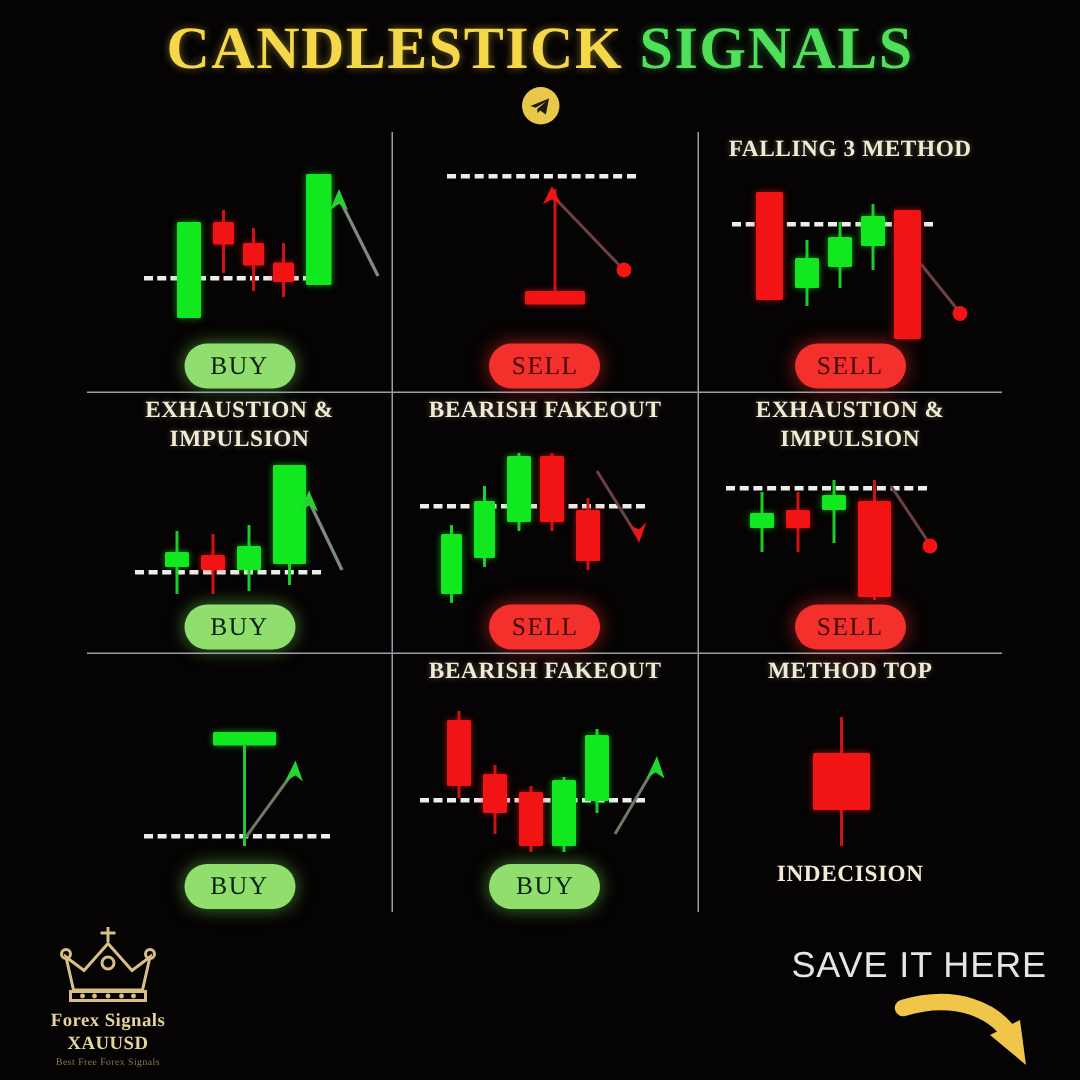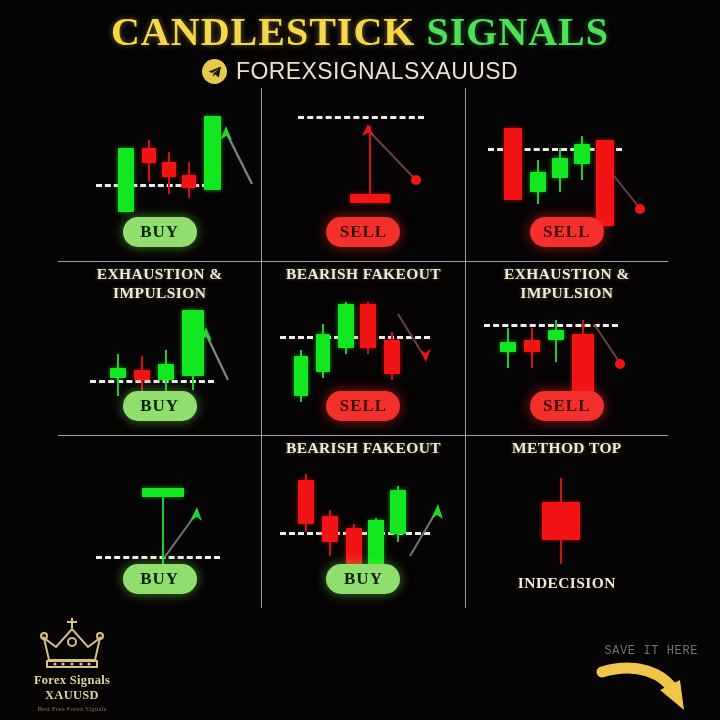--- a/index.html
+++ b/index.html
@@ -26,64 +26,63 @@
         display:grid;grid-template-columns:1fr 1fr 1fr;grid-template-rows:1fr 1fr 1fr;}
   .cell{position:relative;box-sizing:border-box;}
   .cell.bl{border-left:1px solid #97a0a8;}
   .cell.bt{border-top:1px solid #97a0a8;}
 
   .cap{position:absolute;top:2px;left:0;width:100%;text-align:center;
        color:#f2ead2;font-size:15.5px;font-weight:bold;letter-spacing:.4px;
        line-height:19px;text-shadow:0 0 4px rgba(242,234,210,.35);}
 
   .plot{position:absolute;left:0;top:22px;width:100%;height:122px;}
-  .badge{position:absolute;bottom:14px;left:50%;transform:translateX(-50%);
+  .badge{position:absolute;bottom:2px;left:50%;transform:translateX(-50%);
          width:74px;height:30px;border-radius:15px;display:flex;
          align-items:center;justify-content:center;font-size:17px;
-         font-weight:bold;letter-spacing:1px;}
+         font-weight:normal;letter-spacing:1px;}
   .badge.buy{background:#90df6e;color:#08210a;box-shadow:0 0 12px rgba(120,220,90,.55);}
   .badge.sell{background:#f4302c;color:#3d0707;box-shadow:0 0 13px rgba(244,48,44,.6);}
   .note{position:absolute;bottom:16px;left:50%;transform:translateX(-50%);
         color:#f2ead2;font-size:15.5px;font-weight:bold;letter-spacing:.4px;}
 
   
   .cd{position:absolute;}
   .wick{position:absolute;width:2px;left:50%;margin-left:-1px;}
   .body{position:absolute;left:0;width:100%;border-radius:1px;}
   .g .wick{background:#19cf27;} .g .body{background:#11e81f;box-shadow:0 0 5px rgba(17,232,31,.6);}
   .r .wick{background:#cf1212;} .r .body{background:#f21414;box-shadow:0 0 5px rgba(242,20,20,.6);}
   .dash{position:absolute;height:0;border-top:3px dashed #ffffff;opacity:.93;}
 
   
   .logo{position:absolute;left:8px;bottom:8px;width:128px;text-align:center;}
   .crown{display:block;margin:0 auto;}
   .logo-name{color:#e4d49a;font-size:12.5px;font-weight:bold;letter-spacing:.3px;margin-top:1px;}
   .logo-sub{color:#8d7c50;font-size:6.5px;letter-spacing:.3px;margin-top:2px;}
 
-  .save{position:absolute;right:22px;bottom:62px;color:#737373;
-        font-size:12px;letter-spacing:.6px;font-family:Liberation Mono, monospace;}
+  .save{position:absolute;right:22px;bottom:62px;color:#e5e5e5;
+        font-size:24px;letter-spacing:.6px;font-family:Liberation Sans, sans-serif;}
   .savearrow{position:absolute;right:20px;bottom:2px;}
 </style>
 </head>
 <body>
 
 <div class="page">
 
   <div class="title">
     <span class="w1">CANDLESTICK</span>
     <span class="w2">SIGNALS</span>
   </div>
 
   <div class="handle">
     <span class="tg">
       <svg width="16" height="16" viewBox="0 0 16 16">
           <path d="M1.6 7.6 14 2.6 11.9 13.4 8.1 10.6 6.3 12.4 6.2 9.6 12.2 4.6 5.1 8.9z" fill="#1d1b10"></path>
         </svg>
     </span>
-    <span class="handle-txt">FOREXSIGNALSXAUUSD</span>
   </div>
 
   <div class="grid">
 
     <div class="cell">
       <div class="plot">
         <div class="dash" style="left:38px;top:74px;width:112px;"></div>
         <div class="cd g" style="left:60px;top:38px;width:16px;height:64px;">
           <div class="body" style="top:0;height:64px;"></div>
           </div>
@@ -120,20 +119,23 @@
         <svg class="cd" style="left:96px;top:12px;" width="72" height="66">
           <line x1="10" y1="8" x2="56" y2="56" stroke="#6e4040" stroke-width="2"></line>
           <path d="M10 2 L16 14 L10 11 L4 14 Z" fill="#f21414"></path>
           <circle cx="58" cy="58" r="5" fill="#f21414"></circle>
           </svg>
       </div>
       <div class="badge sell">SELL</div>
     </div>
 
     <div class="cell bl">
+      <div class="cap">
+        <div>FALLING 3 METHOD</div>
+      </div>
       <div class="plot">
         <div class="dash" style="left:22px;top:38px;width:134px;"></div>
         <div class="cd r" style="left:38px;top:18px;width:18px;height:72px;">
           <div class="body" style="top:0;height:72px;"></div>
           </div>
         <div class="cd g" style="left:64px;top:50px;width:16px;height:44px;">
           <div class="wick" style="top:0;height:44px;"></div>
             <div class="body" style="top:12px;height:20px;"></div>
           </div>
         <div class="cd g" style="left:86px;top:38px;width:16px;height:44px;">

